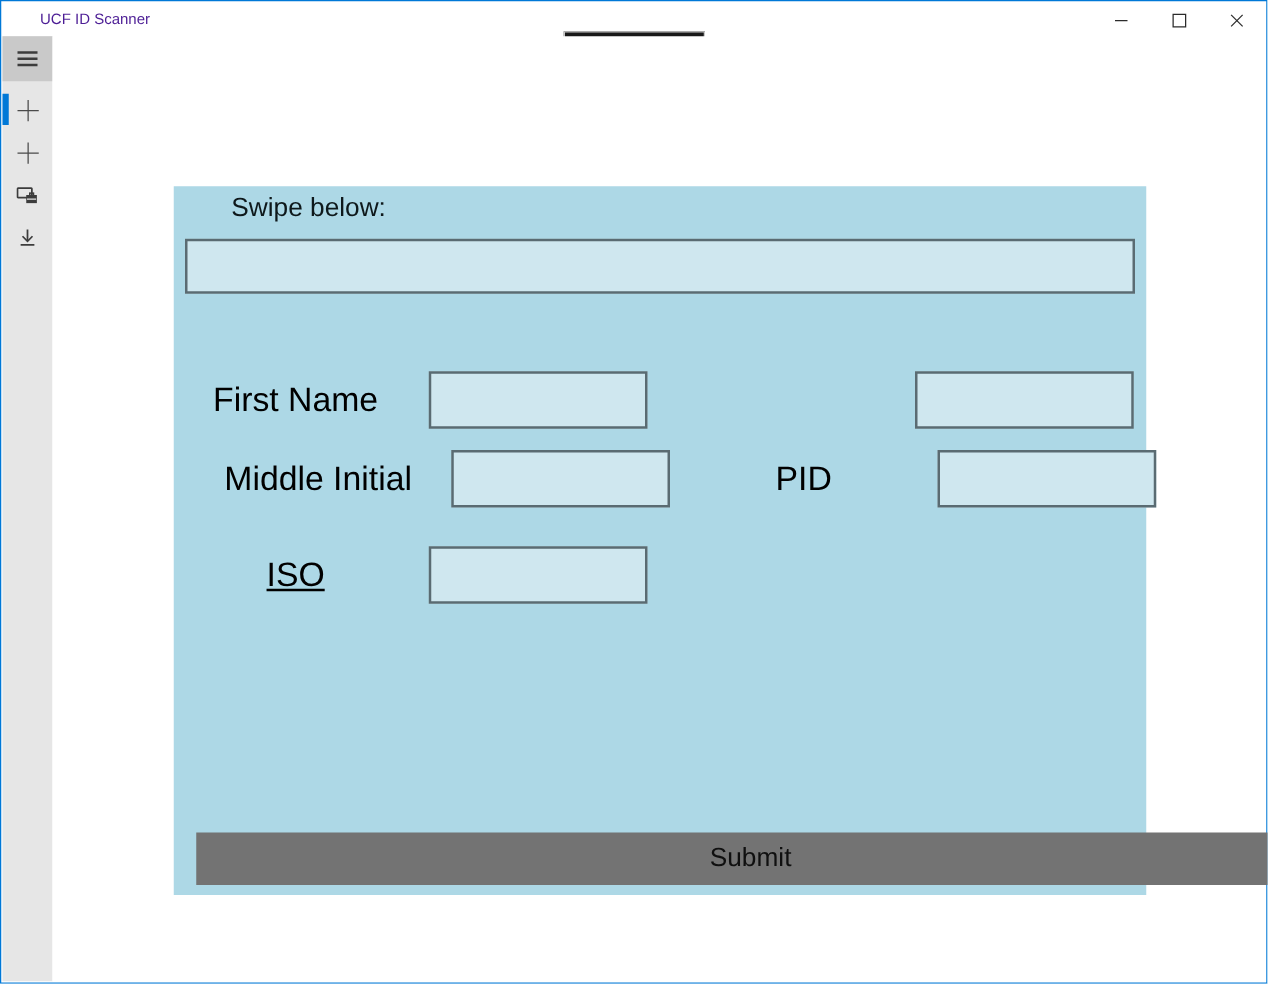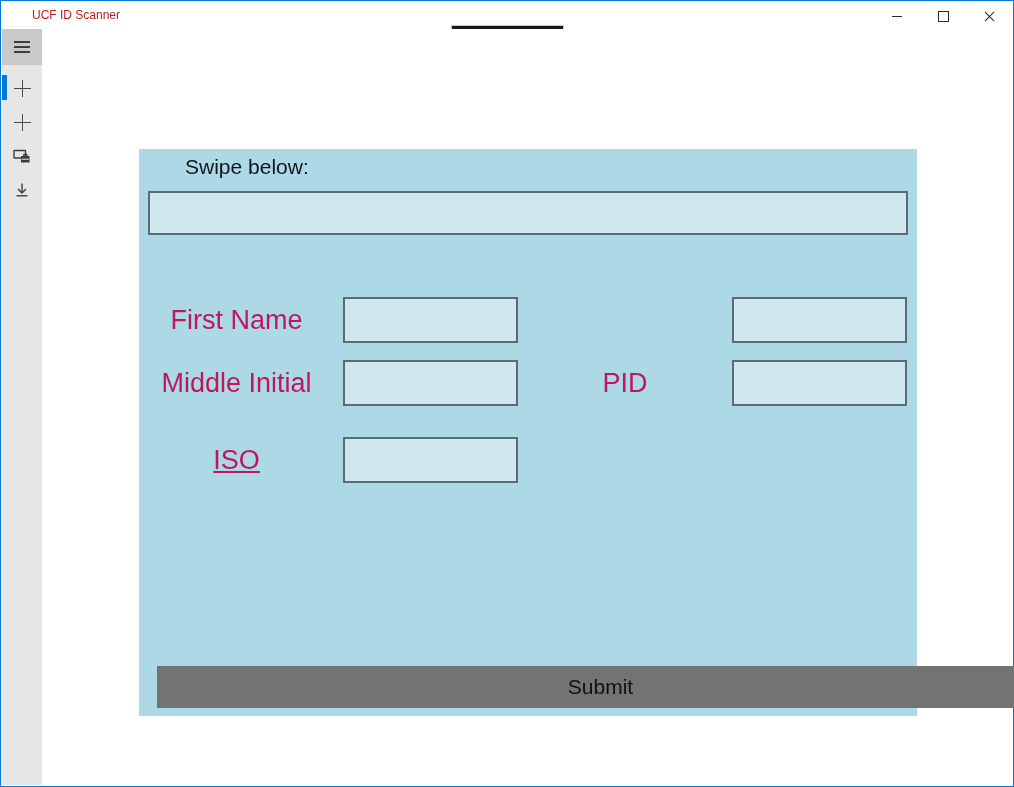--- a/index.html
+++ b/index.html
@@ -2,21 +2,21 @@
 <html><head>
 <meta charset="utf-8">
 <style>
   html,body{margin:0;padding:0;background:#fff;}
   body{width:1014px;height:787px;position:relative;font-family:"Liberation Sans",sans-serif;
        -webkit-font-smoothing:antialiased;overflow:hidden;}
   .window{position:absolute;inset:0;box-sizing:border-box;border:1px solid #0078d7;background:#fff;}
 
   
   .titlebar{position:absolute;left:1px;top:1px;right:1px;height:27px;background:#fff;}
-  .title-text{position:absolute;left:30px;top:6px;font-size:12px;color:#b91c1c;white-space:nowrap;}
+  .title-text{position:absolute;left:30px;top:6px;font-size:12px;color:#4c1d95;white-space:nowrap;}
   .win-controls{position:absolute;right:0;top:0;height:28px;display:flex;}
   .win-btn{width:46px;height:28px;display:flex;align-items:center;justify-content:center;background:transparent;border:0;padding:0;cursor:default;}
   .min-glyph{display:block;width:10px;height:1px;background:#2b2b2b;}
   .max-glyph{display:block;width:9px;height:9px;border:1px solid #2b2b2b;background:transparent;}
   .close-glyph{position:relative;display:block;width:11px;height:11px;}
   .close-glyph::before,.close-glyph::after{content:"";position:absolute;left:-1px;top:5px;width:13px;height:1px;background:#2b2b2b;}
   .close-glyph::before{transform:rotate(45deg);}
   .close-glyph::after{transform:rotate(-45deg);}
 
   
@@ -38,24 +38,24 @@
   .plus-glyph::before{content:"";position:absolute;left:0;top:8px;width:17px;height:1.5px;background:#4a4a4a;}
   .plus-glyph::after{content:"";position:absolute;left:8px;top:0;width:1.5px;height:17px;background:#4a4a4a;}
 
   
   .main{position:absolute;left:41px;top:28px;right:1px;bottom:1px;background:#fff;}
   .panel{position:absolute;left:97px;top:120px;width:778px;height:567px;background:#add8e6;}
   .swipe-label{position:absolute;left:10px;top:6px;font-size:21px;color:#0e181b;margin-left:36px;}
   .field-input{box-sizing:border-box;background:#cfe7ef;border:2px solid #5a6b72;font-size:20px;color:#111;padding:0 6px;outline:none;}
   .swipe-input{position:absolute;left:9px;top:42px;width:760px;height:44px;}
   .row-input{position:absolute;width:175px;height:46px;}
-  .f-label{position:absolute;height:46px;line-height:46px;text-align:center;font-size:27px;color:#be185d;white-space:nowrap;}
+  .f-label{position:absolute;height:46px;line-height:46px;text-align:center;font-size:27px;color:#000000;white-space:nowrap;}
   .lbl-left{left:0;width:195px;}
   .lbl-right{left:390px;width:192px;}
-  .r1{top:148px;} .r2{top:211px;} .r3{top:288px;text-decoration:underline;}
+  .r1{top:148px;} .r2{top:211px;margin-left:18px;} .r3{top:288px;text-decoration:underline;}
   .col-left{left:204px;} .col-right{left:593px;}
   .scans-line{position:absolute;left:0;top:479px;width:100%;text-align:center;font-size:21px;color:#0e181b;}
   .submit-btn{position:absolute;left:18px;top:517px;width:887px;height:42px;background:#737373;border:0;font-family:"Liberation Sans",sans-serif;font-size:21px;color:#101010;cursor:default;}
 
   .icon-svg{display:block;}
 </style>
 </head>
 <body>
 
 <div class="window">

